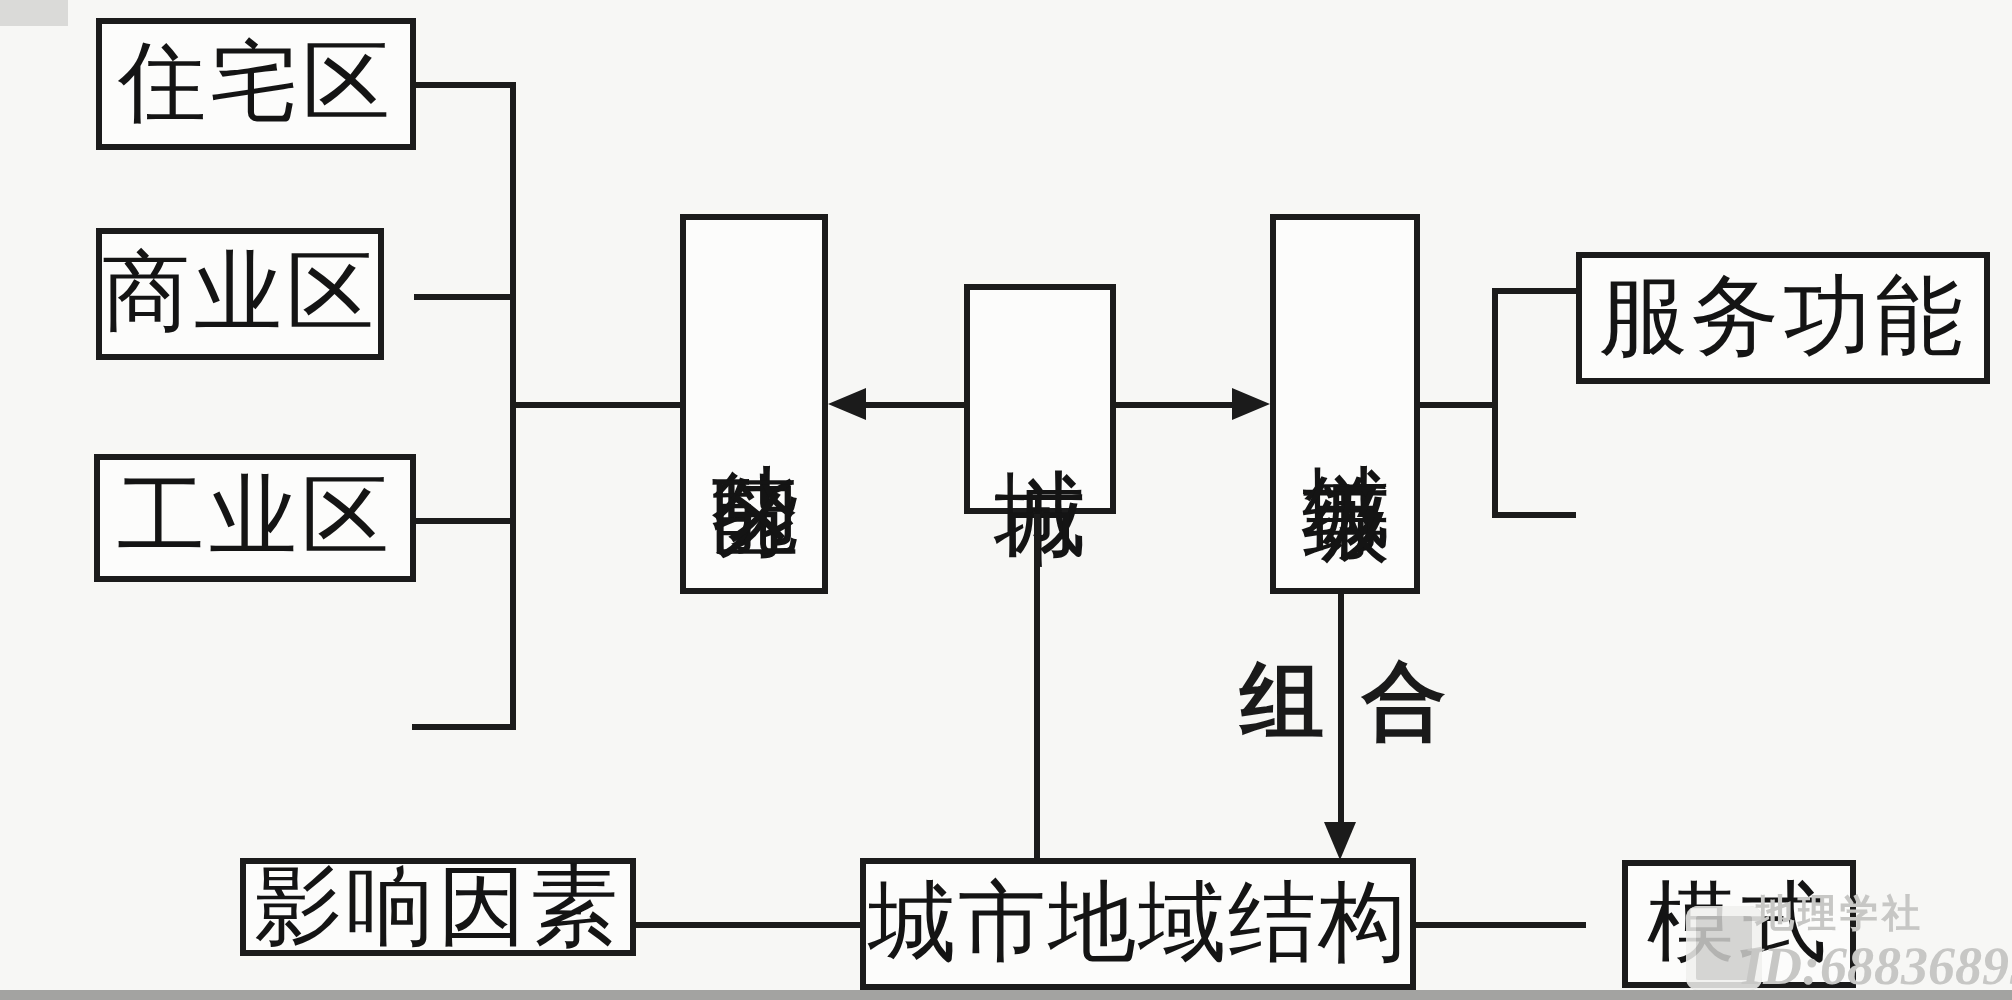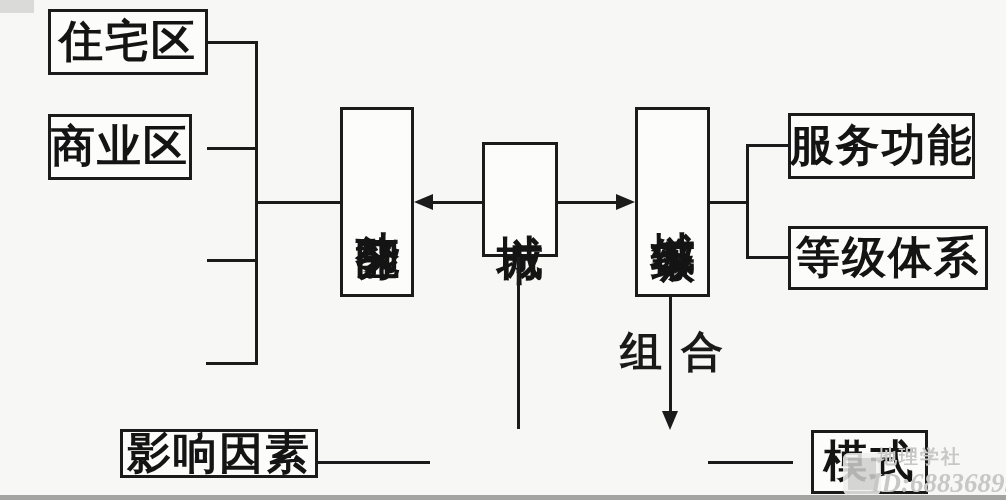--- a/index.html
+++ b/index.html
@@ -5,21 +5,21 @@
   html,body{margin:0;padding:0;background:#e9e9e7;}
   #stage{
     position:relative;width:1006px;height:500px;overflow:hidden;
     background:#f7f7f5;
     font-family:"Liberation Serif","DejaVu Serif",serif;
   }
   .box{
     position:absolute;box-sizing:border-box;
     border:3px solid #1b1b1b;background:#fcfcfb;
     display:flex;align-items:center;justify-content:center;
-    font-weight:700;font-size:44px;color:#141414;
+    font-weight:400;font-size:44px;color:#141414;
     letter-spacing:2px;white-space:nowrap;line-height:1;
   }
   .vert span{
     writing-mode:vertical-rl;text-orientation:upright;
     letter-spacing:3px;line-height:1;
   }
   .hl,.vl{position:absolute;background:#1b1b1b;}
   .hl{height:3px;}
   .vl{width:3px;}
   .ah{position:absolute;width:0;height:0;}
@@ -45,20 +45,23 @@
 
   <div id="corner-artifact"></div>
   <div id="bottom-strip"></div>
 
   <div class="box" style="left:48px;top:9px;width:160px;height:66px">
     <span>住宅区</span>
   </div>
   <div class="box" style="left:48px;top:114px;width:144px;height:66px">
     <span>商业区</span>
   </div>
+  <div class="box" style="left:47px;top:227px;width:161px;height:64px">
+    <span>工业区</span>
+  </div>
 
   <div class="hl" style="left:207px;top:41px;width:51px"></div>
   <div class="hl" style="left:207px;top:147px;width:51px"></div>
   <div class="hl" style="left:207px;top:259px;width:51px"></div>
   <div class="hl" style="left:206px;top:362px;width:52px"></div>
   <div class="vl" style="left:255px;top:41px;height:324px"></div>
   <div class="hl" style="left:255px;top:201px;width:85px"></div>
 
   <div class="box vert" style="left:340px;top:107px;width:74px;height:190px">
     <span>功能分区</span>
@@ -74,36 +77,36 @@
   <div class="ah ah-left" style="left:414px;top:194px"></div>
 
   <div class="hl" style="left:558px;top:201px;width:61px"></div>
   <div class="ah ah-right" style="left:616px;top:194px"></div>
 
   <div class="hl" style="left:710px;top:201px;width:39px"></div>
   <div class="vl" style="left:746px;top:144px;height:115px"></div>
   <div class="hl" style="left:746px;top:144px;width:42px"></div>
   <div class="hl" style="left:746px;top:256px;width:42px"></div>
 
-  <div class="box" style="left:788px;top:113px;width:187px;height:66px">
+  <div class="box" style="left:788px;top:126px;width:207px;height:66px">
     <span>服务功能</span>
-  </div>
-  <div class="box" style="left:788px;top:226px;width:200px;height:64px">
-    <span>等级体系</span>
   </div>
 
   <div class="vl" style="left:517px;top:257px;height:172px"></div>
 
   <div class="vl" style="left:669px;top:297px;height:117px"></div>
   <div class="ah ah-down" style="left:662px;top:411px"></div>
   <div class="edge-label" style="left:620px;top:331px">组</div>
   <div class="edge-label" style="left:681px;top:331px">合</div>
 
   <div class="box" style="left:120px;top:429px;width:198px;height:49px">
     <span>影响因素</span>
+  </div>
+  <div class="box" style="left:430px;top:429px;width:278px;height:66px;letter-spacing:1px">
+    <span>城市地域结构</span>
   </div>
   <div class="box" style="left:811px;top:430px;width:117px;height:64px">
     <span>模式</span>
   </div>
 
   <div class="hl" style="left:318px;top:461px;width:112px"></div>
   <div class="hl" style="left:708px;top:461px;width:85px"></div>
 
   <div id="wm-logo"></div>
   <div class="wm" style="left:878px;top:444px;font-size:19px;letter-spacing:2px">地理学社</div>

